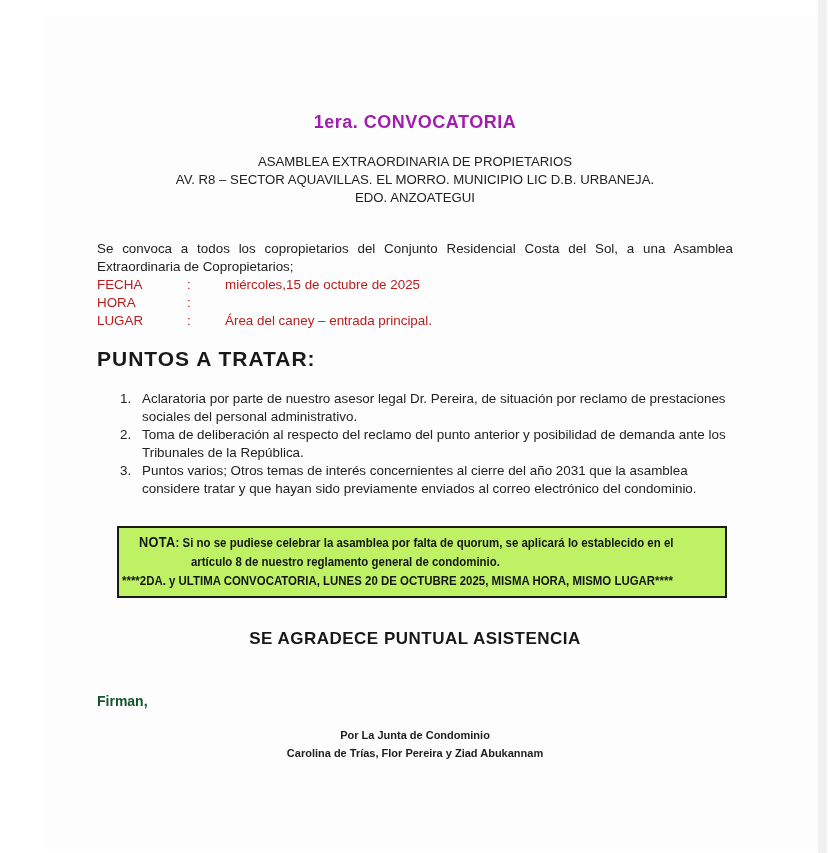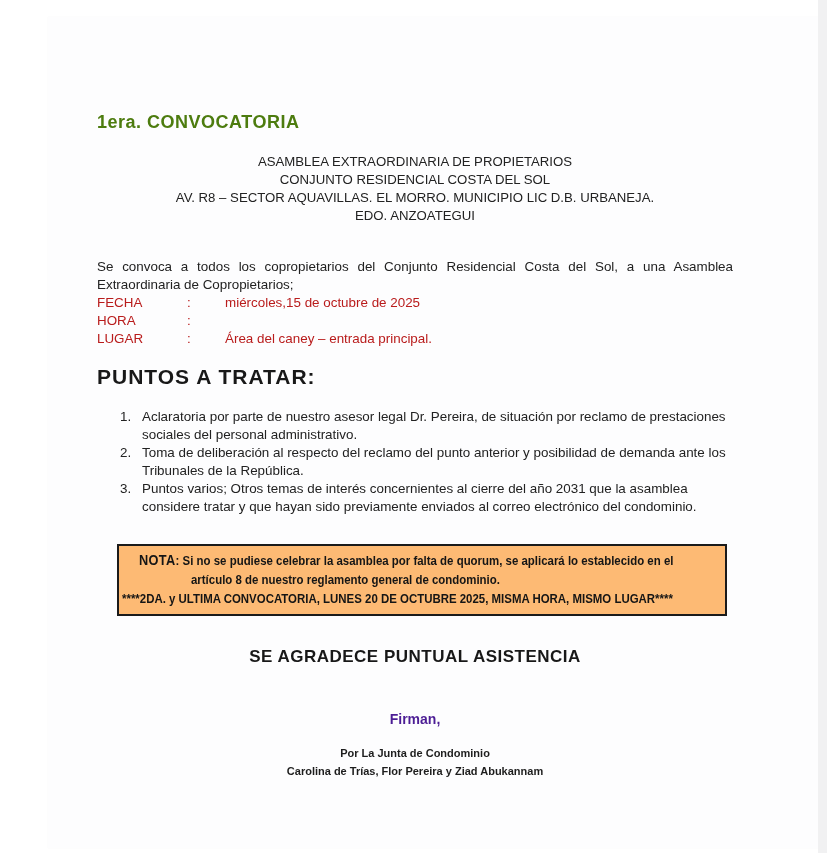--- a/index.html
+++ b/index.html
@@ -26,22 +26,22 @@
   .content {
     padding: 95px 85px 0 49px; 
   }
 
   .title {
     margin: 0;
     font-size: 18px;
     font-weight: bold;
     line-height: 21px;
     letter-spacing: 0.5px;
-    text-align: left;
-    color: #4d7c0f;
+    text-align: center;
+    color: #a21caf;
   }
 
   .header-block {
     margin-top: 20px;
     text-align: center;
     font-size: 13.2px;
     line-height: 18px;
     color: #222;
   }
 
@@ -82,21 +82,21 @@
   .agenda-item { display: flex; }
   .agenda-num { margin-left: 23px; width: 22px; flex: 0 0 auto; }
   .agenda-text { flex: 1; }
 
   .note-box {
     margin: 28px 0 0 20px;
     width: 610px;
     border: 2px solid #1b1b1b;
     padding: 5px 0 6px 0;
     box-sizing: border-box;
-    background: #fdba74;
+    background: #bef264;
   }
   .note-line {
     font-weight: bold;
     font-size: 13px;
     line-height: 19px;
     white-space: nowrap;
     transform: scaleX(0.88);
     transform-origin: 0 50%;
     color: #151515;
   }
@@ -110,25 +110,25 @@
     font-size: 17px;
     font-weight: bold;
     line-height: 21px;
     letter-spacing: 0.5px;
     text-align: center;
     color: #181818;
   }
 
   .firman {
     margin-top: 43px;
-    text-align: center;
+    text-align: left;
     font-size: 14px;
     font-weight: bold;
     line-height: 18px;
-    color: #4c1d95;
+    color: #14532d;
   }
 
   .sig-by, .sig-names {
     text-align: center;
     font-size: 11px;
     font-weight: bold;
     line-height: 18px;
     color: #1d1d1d;
   }
   .sig-by { margin-top: 16px; }
@@ -146,21 +146,20 @@
 <body>
 
 <div class="viewport">
   <div class="page">
     <div class="content">
 
       <h1 class="title">1era. CONVOCATORIA</h1>
 
       <div class="header-block">
         <div class="header-line">ASAMBLEA EXTRAORDINARIA DE PROPIETARIOS</div>
-        <div class="header-line">CONJUNTO RESIDENCIAL COSTA DEL SOL</div>
         <div class="header-line">AV. R8 – SECTOR AQUAVILLAS. EL MORRO. MUNICIPIO LIC D.B. URBANEJA.</div>
         <div class="header-line">EDO. ANZOATEGUI</div>
       </div>
 
       <p class="intro">Se convoca a todos los copropietarios del Conjunto Residencial Costa del Sol, a una Asamblea Extraordinaria de Copropietarios;</p>
 
       <div class="detail-row">
         <span class="detail-label">FECHA</span>
         <span class="detail-colon">:</span>
         <span class="detail-value">miércoles,15 de octubre de 2025</span>

